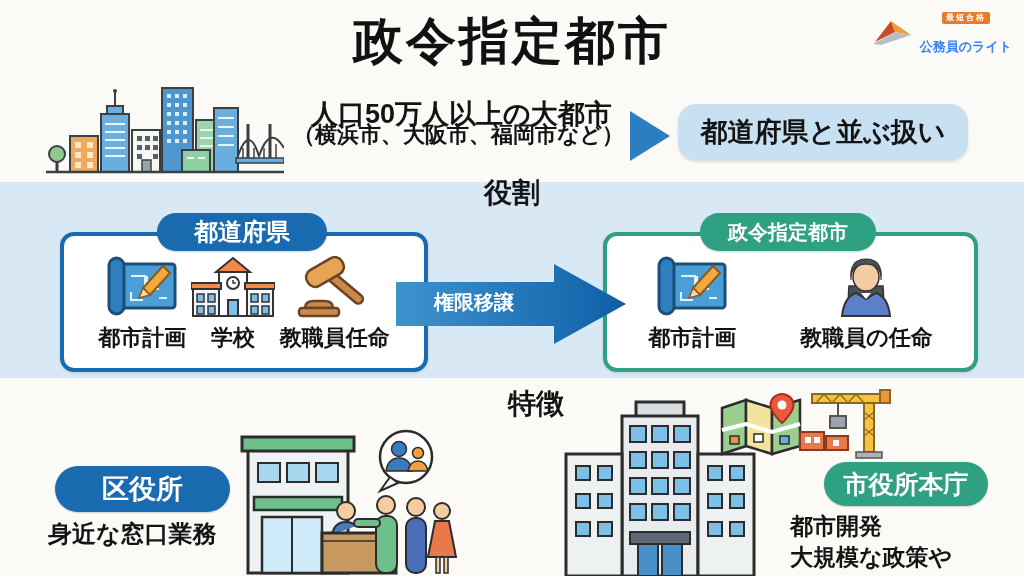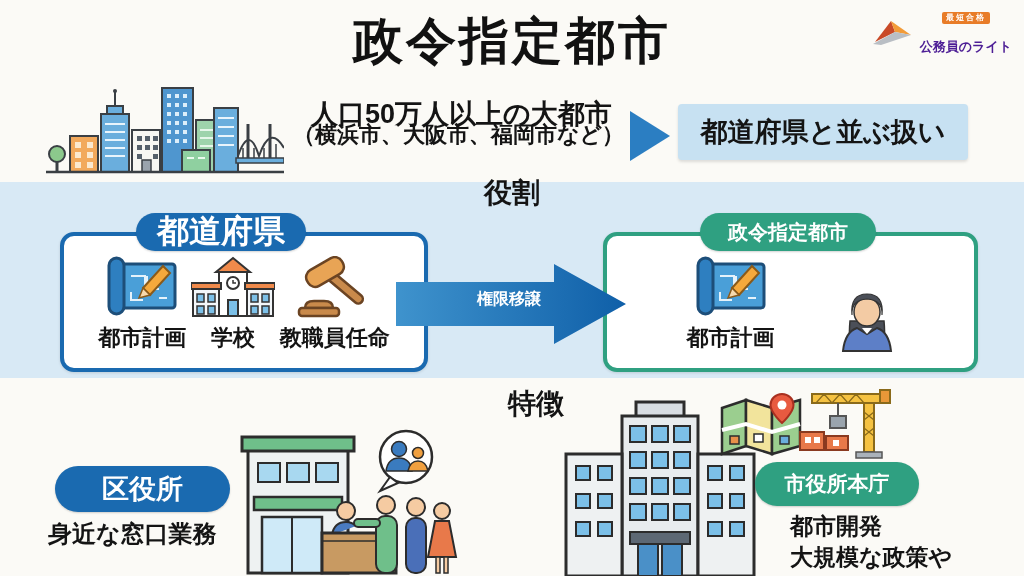--- a/index.html
+++ b/index.html
@@ -16,62 +16,62 @@
   .title{
     left:0;right:0;top:8px;text-align:center;
     font-size:50px;font-weight:900;letter-spacing:3px;color:#111;
   }
   .logo{right:12px;top:12px;display:flex;align-items:center;gap:5px;}
   .logo-col{display:flex;flex-direction:column;align-items:center;gap:16px;}
   .logo-badge{
     background:#e87c28;color:#fff;font-size:8px;font-weight:700;
     padding:1px 4px;border-radius:2px;letter-spacing:2px;line-height:10px;
   }
-  .logo-name{font-size:13px;font-weight:800;color:#4c1d95;line-height:14px;}
+  .logo-name{font-size:13px;font-weight:800;color:#3b82f6;line-height:14px;}
   
   .intro-line1{left:287px;top:96px;font-size:27px;font-weight:800;margin-left:24px;}
   .intro-line2{left:293px;top:120px;font-size:22px;font-weight:700;}
   .result-box{
     left:678px;top:104px;width:290px;height:56px;background:#c7e1f2;
-    border-radius:4px;display:flex;align-items:center;justify-content:center;
+    border-radius:18px;display:flex;align-items:center;justify-content:center;
     font-size:27px;font-weight:800;box-shadow:0 2px 3px rgba(0,0,0,.12);
   }
   
   .role-band{left:0;top:182px;width:1024px;height:196px;background:#d8e9f5;}
   .section-heading{left:0;right:0;text-align:center;font-size:28px;font-weight:800;}
   .role-heading{top:174px;}
   .feat-heading{top:385px;padding-left:48px;}
   .card{
     background:#fff;border-radius:14px;box-shadow:0 1px 3px rgba(0,0,0,.12);
   }
   .card-blue{left:60px;top:232px;width:360px;height:132px;border:4px solid #1a6ab0;}
   .card-green{left:603px;top:232px;width:367px;height:132px;border:4px solid #2fa081;}
   .pill{
     display:flex;align-items:center;justify-content:center;color:#fff;
     font-weight:800;border-radius:50px;box-shadow:0 1px 2px rgba(0,0,0,.18);
     z-index:6;
   }
   .pill-blue{background:#1a6ab0;}
   .pill-green{background:#2fa081;}
-  .pref-pill{left:136px;top:213px;width:170px;height:38px;font-size:32px;}
+  .pref-pill{left:157px;top:213px;width:170px;height:38px;font-size:24px;}
   .desig-pill{left:700px;top:213px;width:176px;height:38px;font-size:20px;}
   .card-body{display:flex;justify-content:space-around;align-items:flex-end;padding:20px 32px 0;}
   .card-body-green{justify-content:center;gap:64px;}
   .role-item{display:flex;flex-direction:column;align-items:center;gap:5px;}
   .role-label{font-size:22px;font-weight:800;white-space:nowrap;}
   .big-arrow{left:396px;top:262px;width:232px;height:84px;z-index:5;}
   .big-arrow-label{
-    left:423px;top:289px;width:172px;text-align:center;color:#fff;
-    font-size:16px;font-weight:800;z-index:7;
+    left:388px;top:289px;width:172px;text-align:center;color:#fff;
+    font-size:20px;font-weight:800;z-index:7;
   }
   .tri-arrow{left:630px;top:111px;width:40px;height:50px;}
   
   .ward-pill{left:55px;top:466px;width:175px;height:46px;font-size:27px;}
   .ward-desc{left:48px;top:518px;font-size:24px;font-weight:800;}
-  .hall-pill{left:755px;top:462px;width:164px;height:44px;font-size:21px;}
+  .hall-pill{left:824px;top:462px;width:164px;height:44px;font-size:25px;}
   .hall-desc{left:790px;top:511px;font-size:23px;font-weight:800;line-height:31px;}
   svg{display:block;}
 </style>
 </head>
 <body>
 
 <div id="stage">
 
   <div class="abs title">政令指定都市</div>
 
@@ -263,20 +263,21 @@
       <div class="role-item">
         <span>
           <svg width="56" height="62" viewBox="0 0 56 62">
             <path d="M11 30 Q9 52 14 60 L42 60 Q47 52 45 30 Z" fill="#4b4f58" stroke="#333" stroke-width="1.5"></path>
             <ellipse cx="28" cy="21" rx="13" ry="14" fill="#f3cba4" stroke="#333" stroke-width="1.5"></ellipse>
             <path d="M13 24 Q11 3 28 3 Q45 3 43 24 Q44 9 28 8 Q12 9 13 24 Z" fill="#4b4f58" stroke="#333" stroke-width="1.2"></path>
             <path d="M4 60 Q6 41 18 37 L28 43 L38 37 Q50 41 52 60 Z" fill="#5d7fc7" stroke="#333" stroke-width="2"></path>
             <polygon points="28,43 23,37 33,37" fill="#fff"></polygon>
           </svg>
         </span>
+        <span class="role-label">教職員の任命</span>
       </div>
     </div>
   </div>
   <div class="abs pill pill-green desig-pill">政令指定都市</div>
 
   <div class="abs section-heading feat-heading">特徴</div>
 
   <div class="abs pill pill-blue ward-pill">区役所</div>
   <div class="abs ward-desc">身近な窓口業務</div>
 

